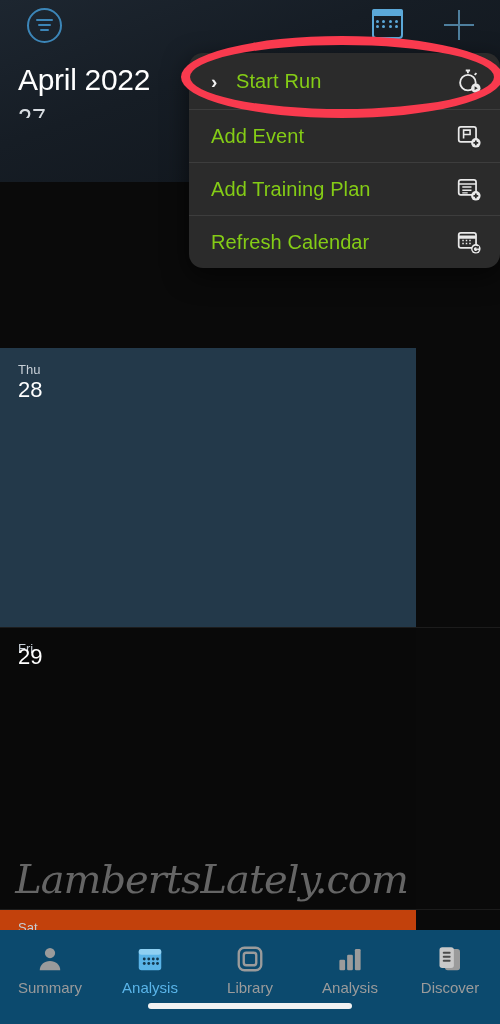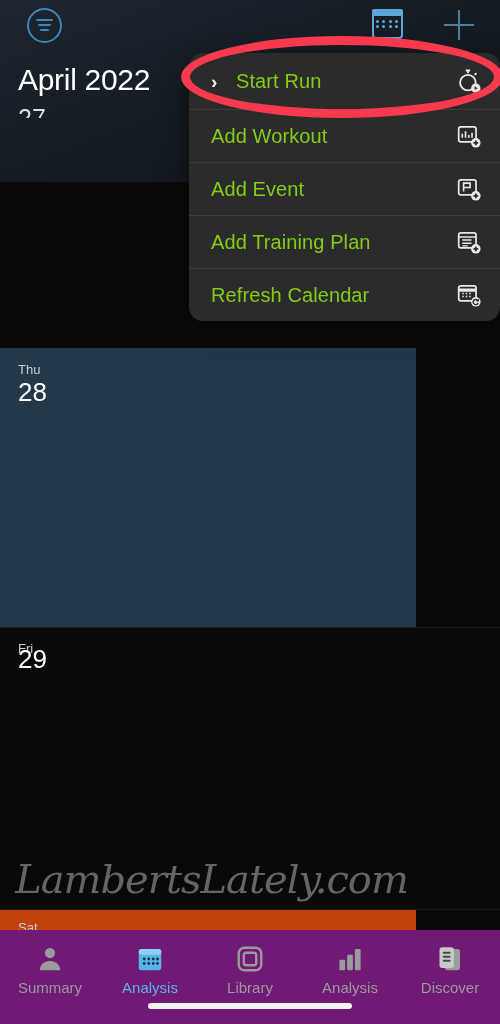--- a/index.html
+++ b/index.html
@@ -99,21 +99,21 @@
   }
   .mi-icon { width:26px; height:26px; position:relative; color:#e9e9e9; }
   .mi-icon svg { width:26px; height:26px; display:block; }
 
   
   .day-row { position:absolute; left:0; width:416px; }
   .day-row .dow {
     position:absolute; left:18px; font-size:13px; color:#c6ced6;
   }
   .day-row .dnum {
-    position:absolute; left:18px; font-size:26px; color:#ffffff; font-weight:500;
+    position:absolute; left:18px; font-size:22px; color:#ffffff; font-weight:500;
   }
   #row-thu { top:348px; height:280px; background:#23394a; }
   #row-thu .dow  { top:14px; }
   #row-thu .dnum { top:29px; }
   #row-fri { top:628px; height:282px; background:#090909; }
   #row-fri .dow  { top:13px; }
   #row-fri .dnum { top:16px;text-align:right; }
   #row-sat {
     top:910px; height:26px; background:#c2410c; overflow:hidden;
   }
@@ -138,21 +138,21 @@
     z-index:40; pointer-events:none;
   }
   .annotation .ring {
     position:absolute; inset:0;
     border:9px solid #f93a4e; border-radius:50%;
   }
 
   
   .tabbar {
     position:absolute; left:0; top:930px; width:500px; height:94px;
-    background:#701a75; z-index:30;
+    background:#0c4a6e; z-index:30;
     display:flex;
   }
   .tab {
     flex:1; display:flex; flex-direction:column; align-items:center;
     padding-top:12px;
   }
   .tab .tico { height:34px; display:flex; align-items:center; justify-content:center; }
   .tab .tico svg { display:block; }
   .tab .tlabel { font-size:15px; color:#9b9b9b; margin-top:3px; }
   .tab.active .tlabel { color:#5ab4e8; }
@@ -226,31 +226,20 @@
       <span class="mi-icon">
         <svg viewBox="0 0 24 24" fill="none" stroke="currentColor" stroke-width="1.7">
           <circle cx="11" cy="13.5" r="7.2"></circle>
           <path d="M9 2.3h4M11 2.3v2.6M17.2 6.4l1.7-1.7"></path>
           <circle cx="18.3" cy="18.6" r="4.3" fill="currentColor" stroke="none"></circle>
           <path d="M17.2 16.9l2.8 1.7-2.8 1.7z" fill="#2b2b2b" stroke="none"></path>
         </svg>
       </span>
     </div>
 
-    <div class="menu-item">
-      <span class="mi-label">Add Workout</span>
-      <span class="mi-icon">
-        <svg viewBox="0 0 24 24" fill="none" stroke="currentColor" stroke-width="1.6">
-          <rect x="2.5" y="3.5" width="16" height="14" rx="2"></rect>
-          <path d="M5.8 13.5V10M8.8 13.5V7.6M11.8 13.5v-2.4M14.8 13.5V9" stroke-width="1.5"></path>
-          <circle cx="18.3" cy="18.3" r="4.4" fill="currentColor" stroke="none"></circle>
-          <path d="M18.3 16.1v4.4M16.1 18.3h4.4" stroke="#2b2b2b" stroke-width="1.6"></path>
-        </svg>
-      </span>
-    </div>
 
     <div class="menu-item">
       <span class="mi-label">Add Event</span>
       <span class="mi-icon">
         <svg viewBox="0 0 24 24" fill="none" stroke="currentColor" stroke-width="1.6">
           <rect x="2.5" y="3.5" width="16" height="14" rx="2"></rect>
           <path d="M7 14.2V6.6h6v4H7" stroke-width="1.5"></path>
           <circle cx="18.3" cy="18.3" r="4.4" fill="currentColor" stroke="none"></circle>
           <path d="M18.3 16.1v4.4M16.1 18.3h4.4" stroke="#2b2b2b" stroke-width="1.6"></path>
         </svg>

